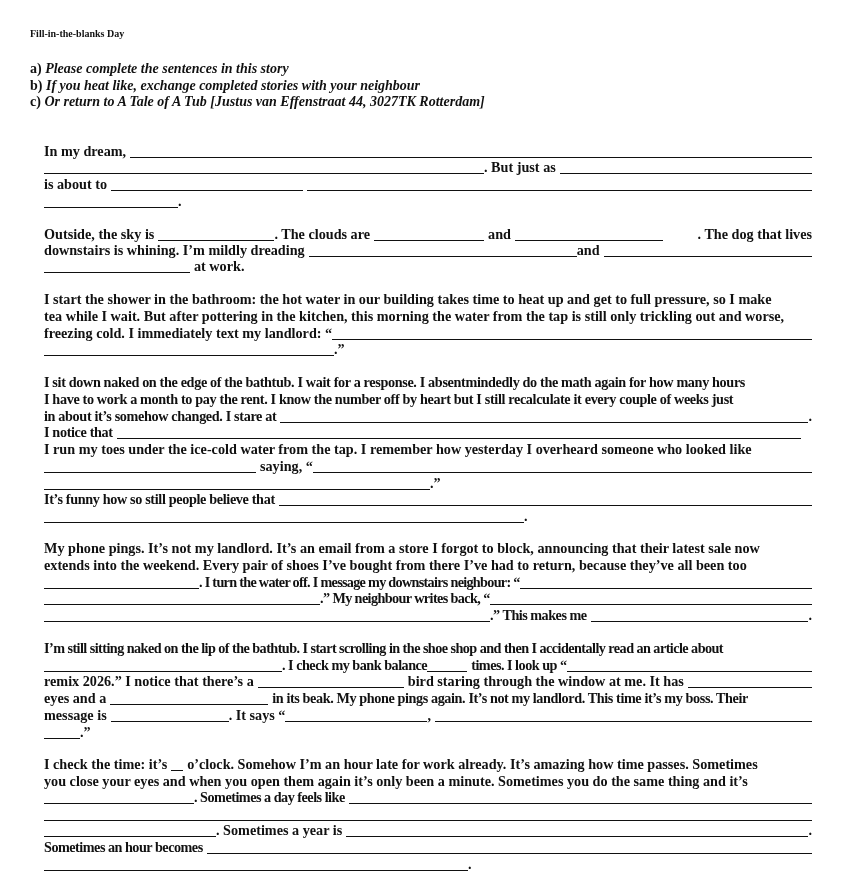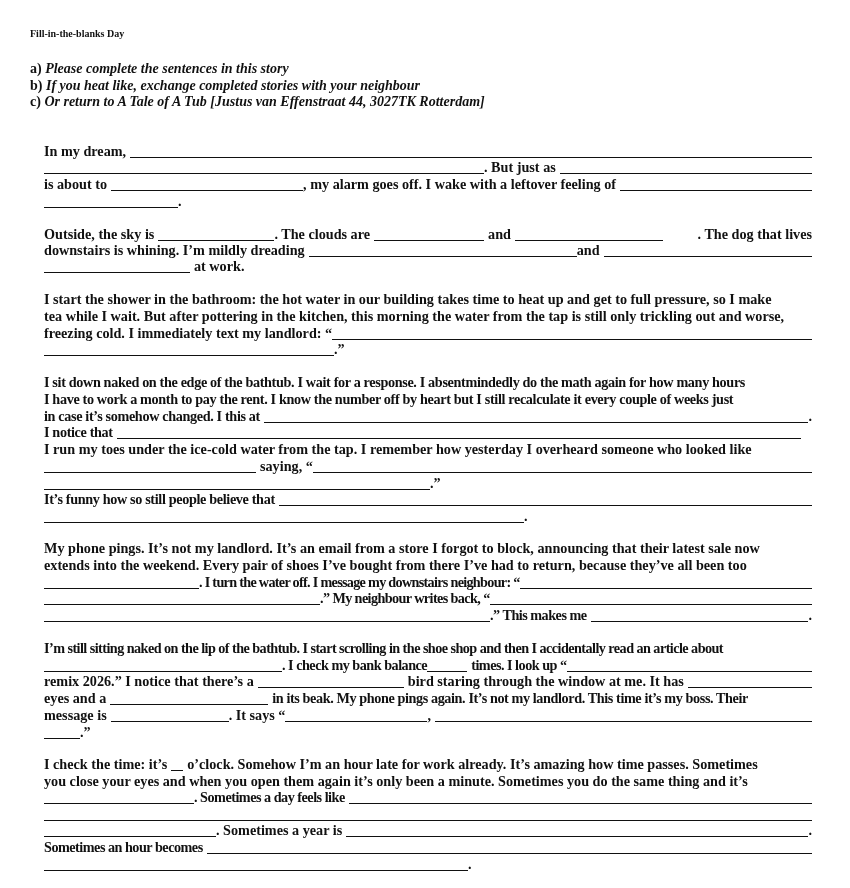--- a/index.html
+++ b/index.html
@@ -44,21 +44,20 @@
   <div class="line" style="top:159px">
     <span class="b" style="width:440px"></span>
     <span class="t">. But just as</span>
       <span class="sp"></span>
     <span class="b grow"></span>
   </div>
   <div class="line" style="top:176px">
     <span class="t">is about to</span>
       <span class="sp"></span>
     <span class="b" style="width:192px"></span>
-    <span class="t">, my alarm goes off. I wake with a leftover feeling of</span>
       <span class="sp"></span>
     <span class="b grow"></span>
   </div>
   <div class="line" style="top:193px">
     <span class="b" style="width:134px"></span>
     <span class="t">.</span>
   </div>
 </div>
 
 <div>
@@ -108,21 +107,21 @@
 </div>
 
 <div>
   <div class="line" style="top:374px">
     <span class="t cond">I sit down naked on the edge of the bathtub. I wait for a response. I absentmindedly do the math again for how many hours</span>
   </div>
   <div class="line" style="top:391px">
     <span class="t cond">I have to work a month to pay the rent. I know the number off by heart but I still recalculate it every couple of weeks just</span>
   </div>
   <div class="line" style="top:408px">
-    <span class="t cond">in case it’s somehow changed. I this at</span>
+    <span class="t cond">in about it’s somehow changed. I stare at</span>
       <span class="sp"></span>
     <span class="b grow"></span>
     <span class="t">.</span>
   </div>
   <div class="line" style="top:424px">
     <span class="t cond">I notice that</span>
       <span class="sp"></span>
     <span class="b" style="width:684px"></span>
   </div>
   <div class="line" style="top:441px">

